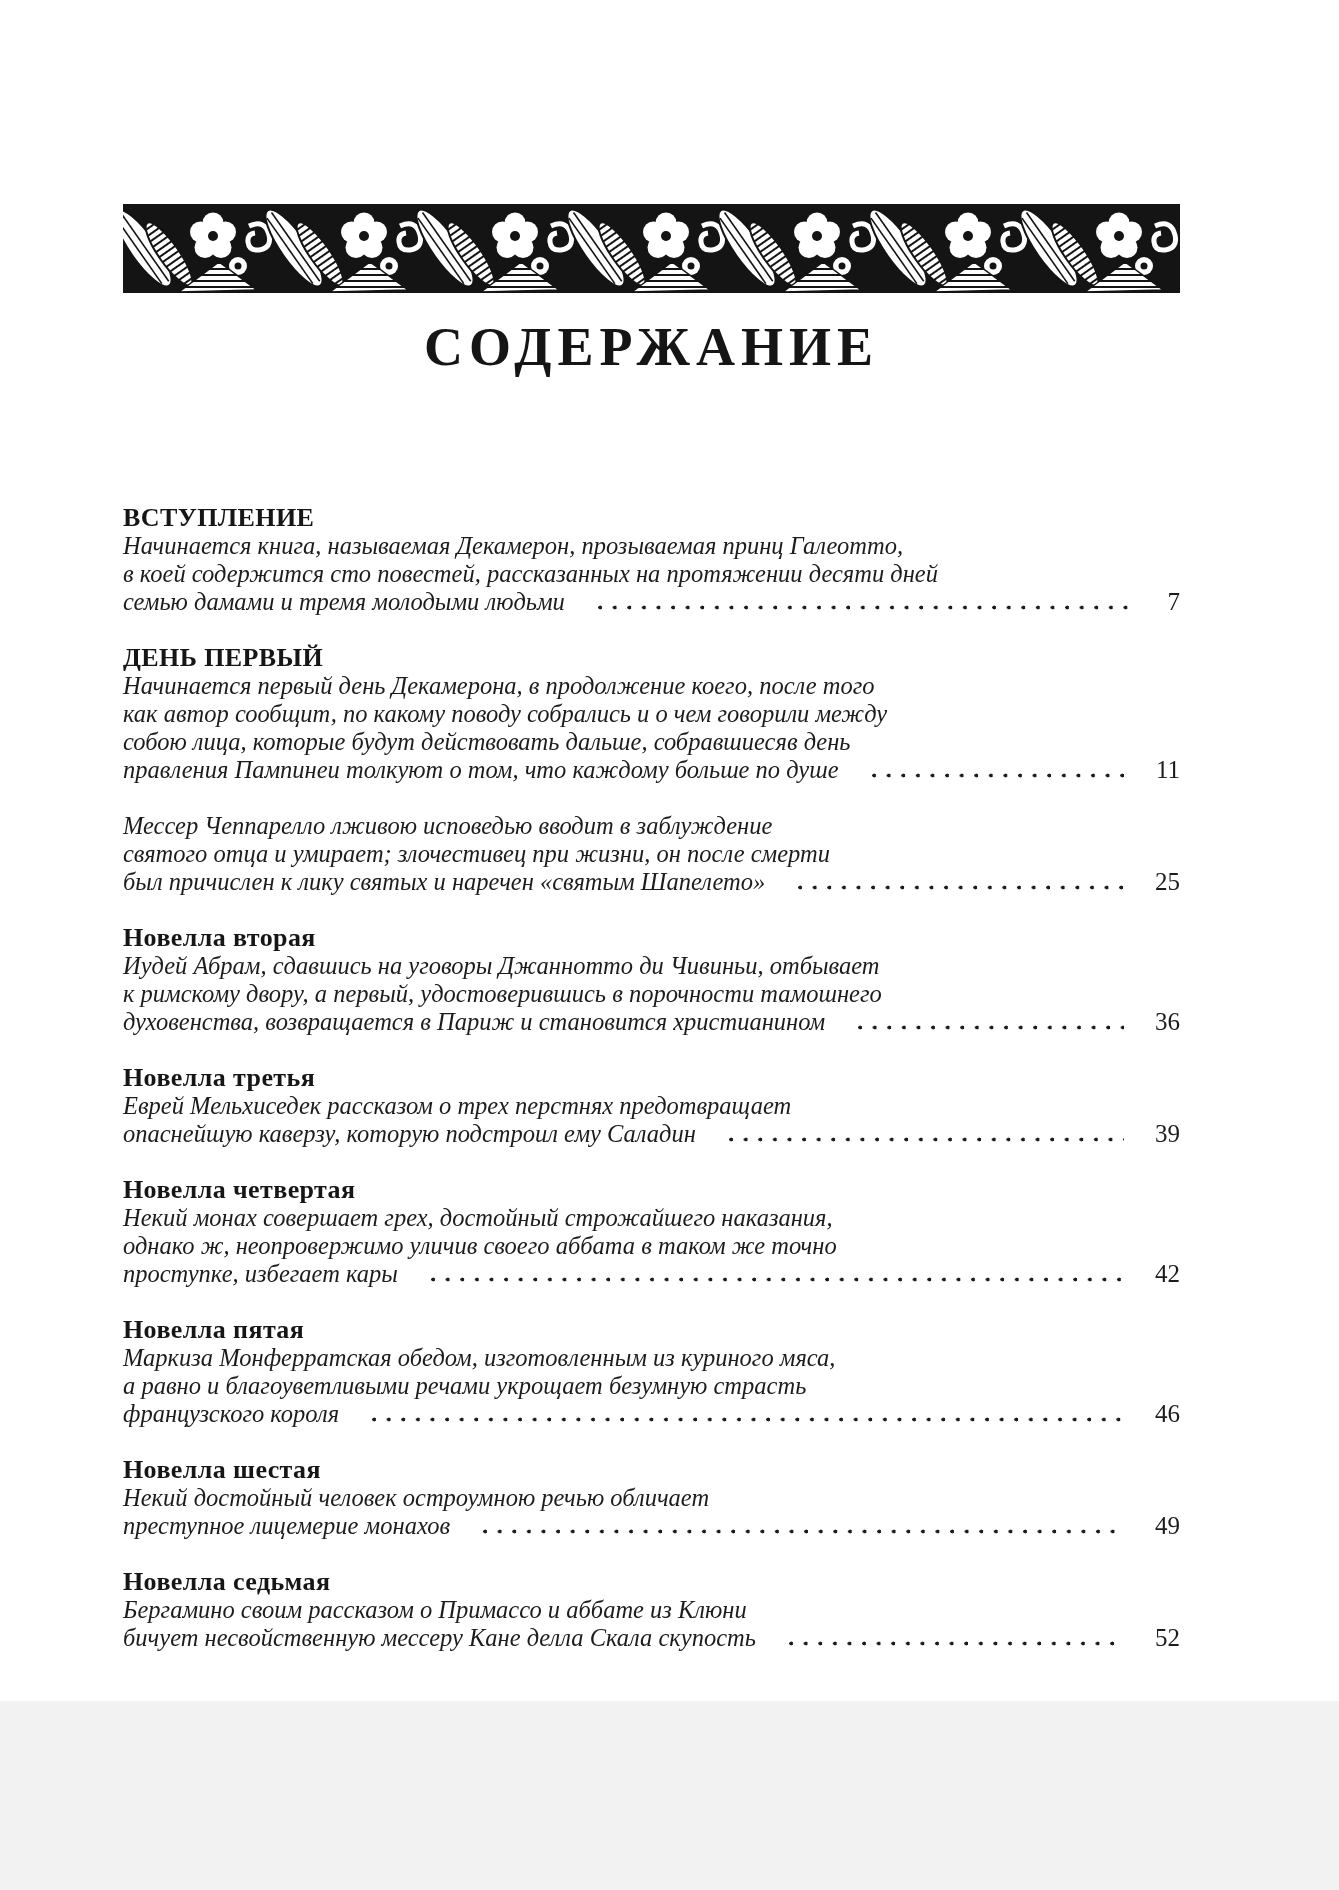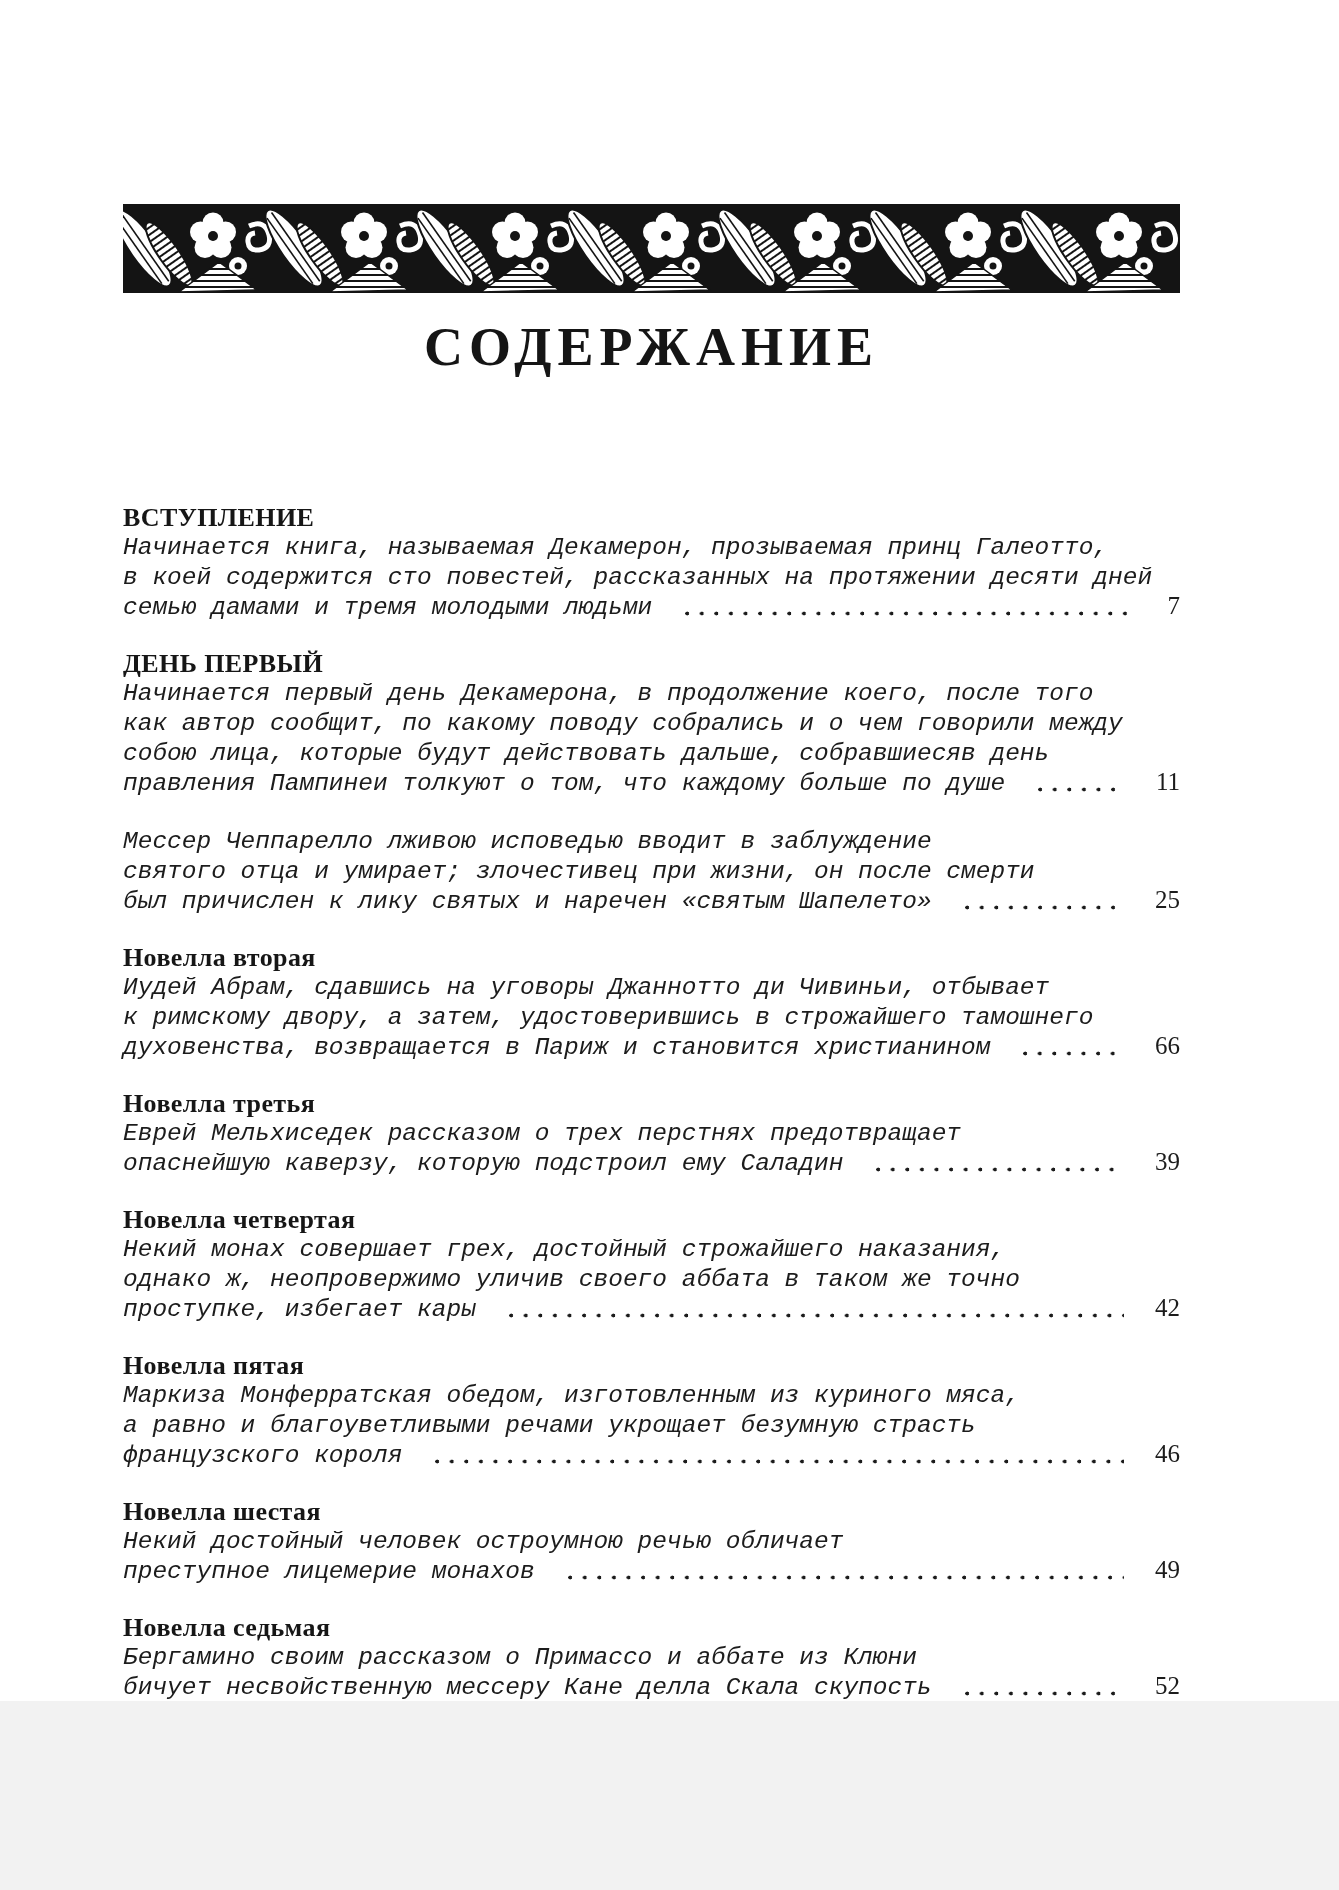--- a/index.html
+++ b/index.html
@@ -55,21 +55,21 @@
     font-size: 24.5px;
     line-height: 28px;
     color: #1c1c1c;
     white-space: nowrap;
   }
   .entry-line.last {
     display: flex;
     align-items: baseline;
     gap: 21px;
   }
-  .line-text { white-space: nowrap; font-family: Liberation Mono, monospace; }
+  .line-text { white-space: nowrap; }
   .leader {
     flex: 1 1 auto;
     align-self: flex-end;
     height: 9px;
     margin: 0 10px 4px 12px;
     background-image: radial-gradient(circle at 2.2px 4.5px, #1b1b1b 1.7px, rgba(0,0,0,0) 2.2px);
     background-size: 14.6px 9px;
     background-repeat: repeat-x;
     min-width: 30px;
   }
@@ -170,25 +170,25 @@
         <div class="entry-line last">
           <span class="line-text">был причислен к лику святых и наречен «святым Шапелето»</span>
           <span class="leader"></span>
           <span class="pagenum">25</span>
         </div>
       </div>
 
   <div class="entry">
     <div class="entry-heading">Новелла вторая</div>
   <div class="entry-line"><span class="line-text">Иудей Абрам, сдавшись на уговоры Джаннотто ди Чивиньи, отбывает</span></div>
-        <div class="entry-line"><span class="line-text">к римскому двору, а затем, удостоверившись в строжайшего тамошнего</span></div>
+        <div class="entry-line"><span class="line-text">к римскому двору, а первый, удостоверившись в порочности тамошнего</span></div>
         <div class="entry-line last">
           <span class="line-text">духовенства, возвращается в Париж и становится христианином</span>
           <span class="leader"></span>
-          <span class="pagenum">66</span>
+          <span class="pagenum">36</span>
         </div>
       </div>
 
   <div class="entry">
     <div class="entry-heading">Новелла третья</div>
   <div class="entry-line"><span class="line-text">Еврей Мельхиседек рассказом о трех перстнях предотвращает</span></div>
         <div class="entry-line last">
           <span class="line-text">опаснейшую каверзу, которую подстроил ему Саладин</span>
           <span class="leader"></span>
           <span class="pagenum">39</span>

